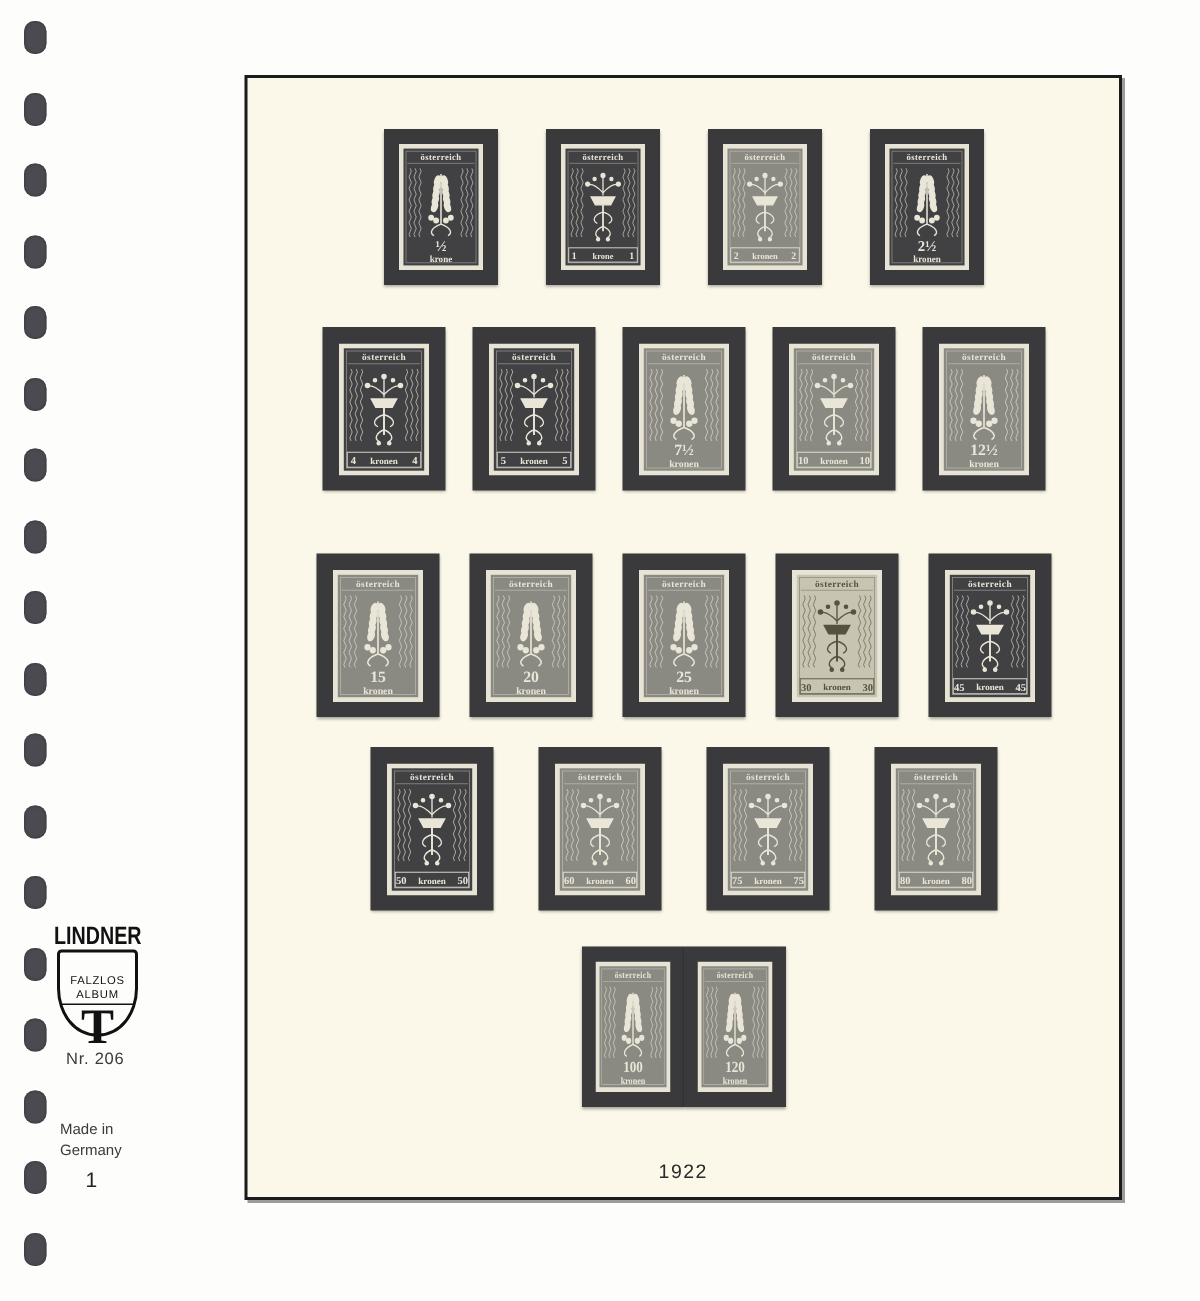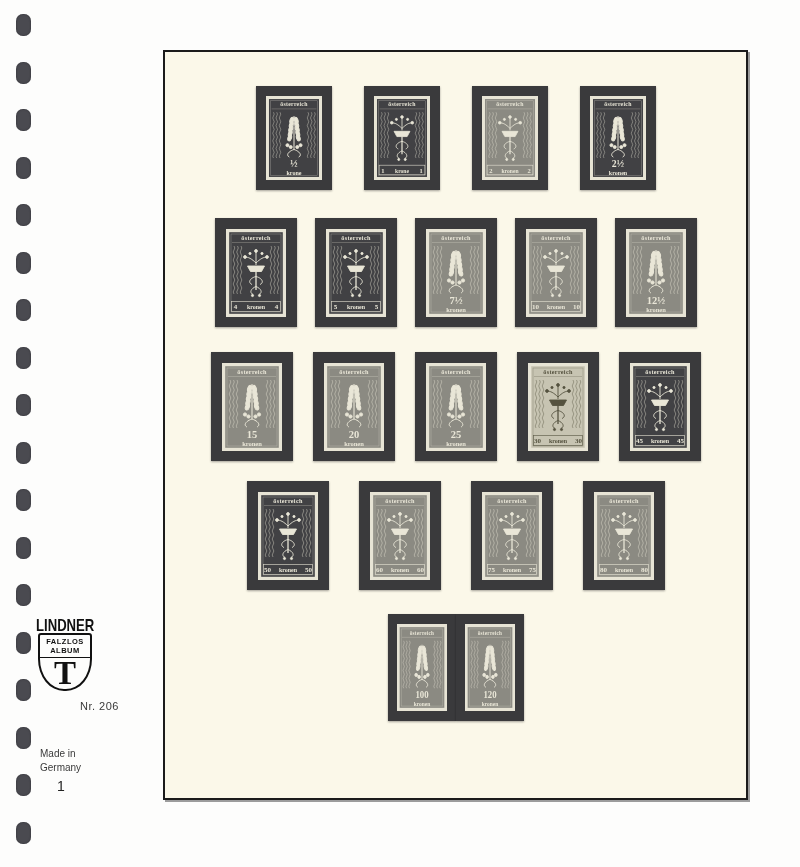--- a/index.html
+++ b/index.html
@@ -18,21 +18,21 @@
   
   .page{
     position:absolute;left:163px;top:50px;width:585px;height:750px;
     box-sizing:border-box;border:2px solid #1b1b1b;
     background:#fbf8e9;
     box-shadow:2px 2px 0 #9c9c9c;
   }
   .stamp-row{display:flex;justify-content:center;align-items:flex-start;}
   .row-1{gap:32px;margin-top:34px;}
   .row-2{gap:18px;margin-top:28px;}
-  .row-3{gap:20px;margin-top:25px;}
+  .row-3{gap:20px;margin-top:42px;}
   .row-4{gap:30px;margin-top:20px;}
   .row-5{margin-top:24px;}
   .mount{
     background:#3a3a3c;display:flex;align-items:center;justify-content:center;
     box-shadow:0 1px 2px rgba(0,0,0,0.35);
   }
   .row-1 .mount{width:76px;height:104px;}
   .row-2 .mount,.row-3 .mount,.row-4 .mount{width:82px;height:109px;}
   .row-5 .mount{width:68px;height:107px;}
   .mount svg{display:block;}
@@ -50,29 +50,29 @@
     transform:scaleX(0.82) scaleY(1.05);transform-origin:left top;
     white-space:nowrap;
   }
   .shield{
     position:absolute;left:38px;top:633px;width:54px;height:58px;
     box-sizing:border-box;border:2px solid #111;
     border-radius:3px 3px 26px 26px / 3px 3px 32px 32px;
     background:#fdfdfc;text-align:center;
   }
   .shield-head{
-    font-size:7.5px;font-weight:700;letter-spacing:0.5px;line-height:1.15;
-    padding-top:3px;padding-bottom:2px;border-bottom:1.5px solid #111;
+    font-size:7.5px;font-weight:400;letter-spacing:0.5px;line-height:1.15;
+    padding-top:15px;padding-bottom:2px;border-bottom:1.5px solid #111;
     color:#111;
   }
   .shield-letter{
     font-family:"Liberation Serif",serif;font-weight:700;
     font-size:33px;line-height:0.95;color:#111;margin-top:0px;
   }
-  .product-number{position:absolute;left:44px;top:700px;font-size:11px;letter-spacing:0.5px;color:#3a3a3a;margin-left:36px;}
+  .product-number{position:absolute;left:44px;top:700px;font-size:11px;letter-spacing:0.5px;color:#3a3a3a;}
   .made-in{position:absolute;left:40px;top:747px;font-size:10px;line-height:1.35;color:#3a3a3a;}
   .page-number{position:absolute;left:57px;top:778px;font-size:14px;color:#222;}
 </style>
 </head>
 <body>
 
 <div class="holes">
     <div class="hole" style="top: 14px;"></div>
     <div class="hole" style="top: 61.5px;"></div>
     <div class="hole" style="top: 109px;"></div>
@@ -830,20 +830,21 @@
               <circle cx="37" cy="51.5" r="1.6"></circle>
               <path d="M30 56 C24 58 21 62 25 64" fill="none" stroke-width="1"></path>
               <path d="M30 56 C36 58 39 62 35 64" fill="none" stroke-width="1"></path>
             </g>
             <text x="30" y="74.5" text-anchor="middle" font-size="10.5" font-family="Liberation Serif,serif" font-weight="bold" fill="#e9e6d7">120</text>
             <text x="30" y="82.5" text-anchor="middle" font-size="6.5" font-family="Liberation Serif,serif" font-weight="bold" fill="#e9e6d7">kronen</text>
           </svg>
         </div>
       </div>
     </div>
+  <div class="year">1922</div>
 </div>
 
 <div class="brand">LINDNER</div>
 
 <div class="shield">
   <div class="shield-head">
     <div>FALZLOS</div>
     <div>ALBUM</div>
   </div>
   <div class="shield-letter">T</div>

